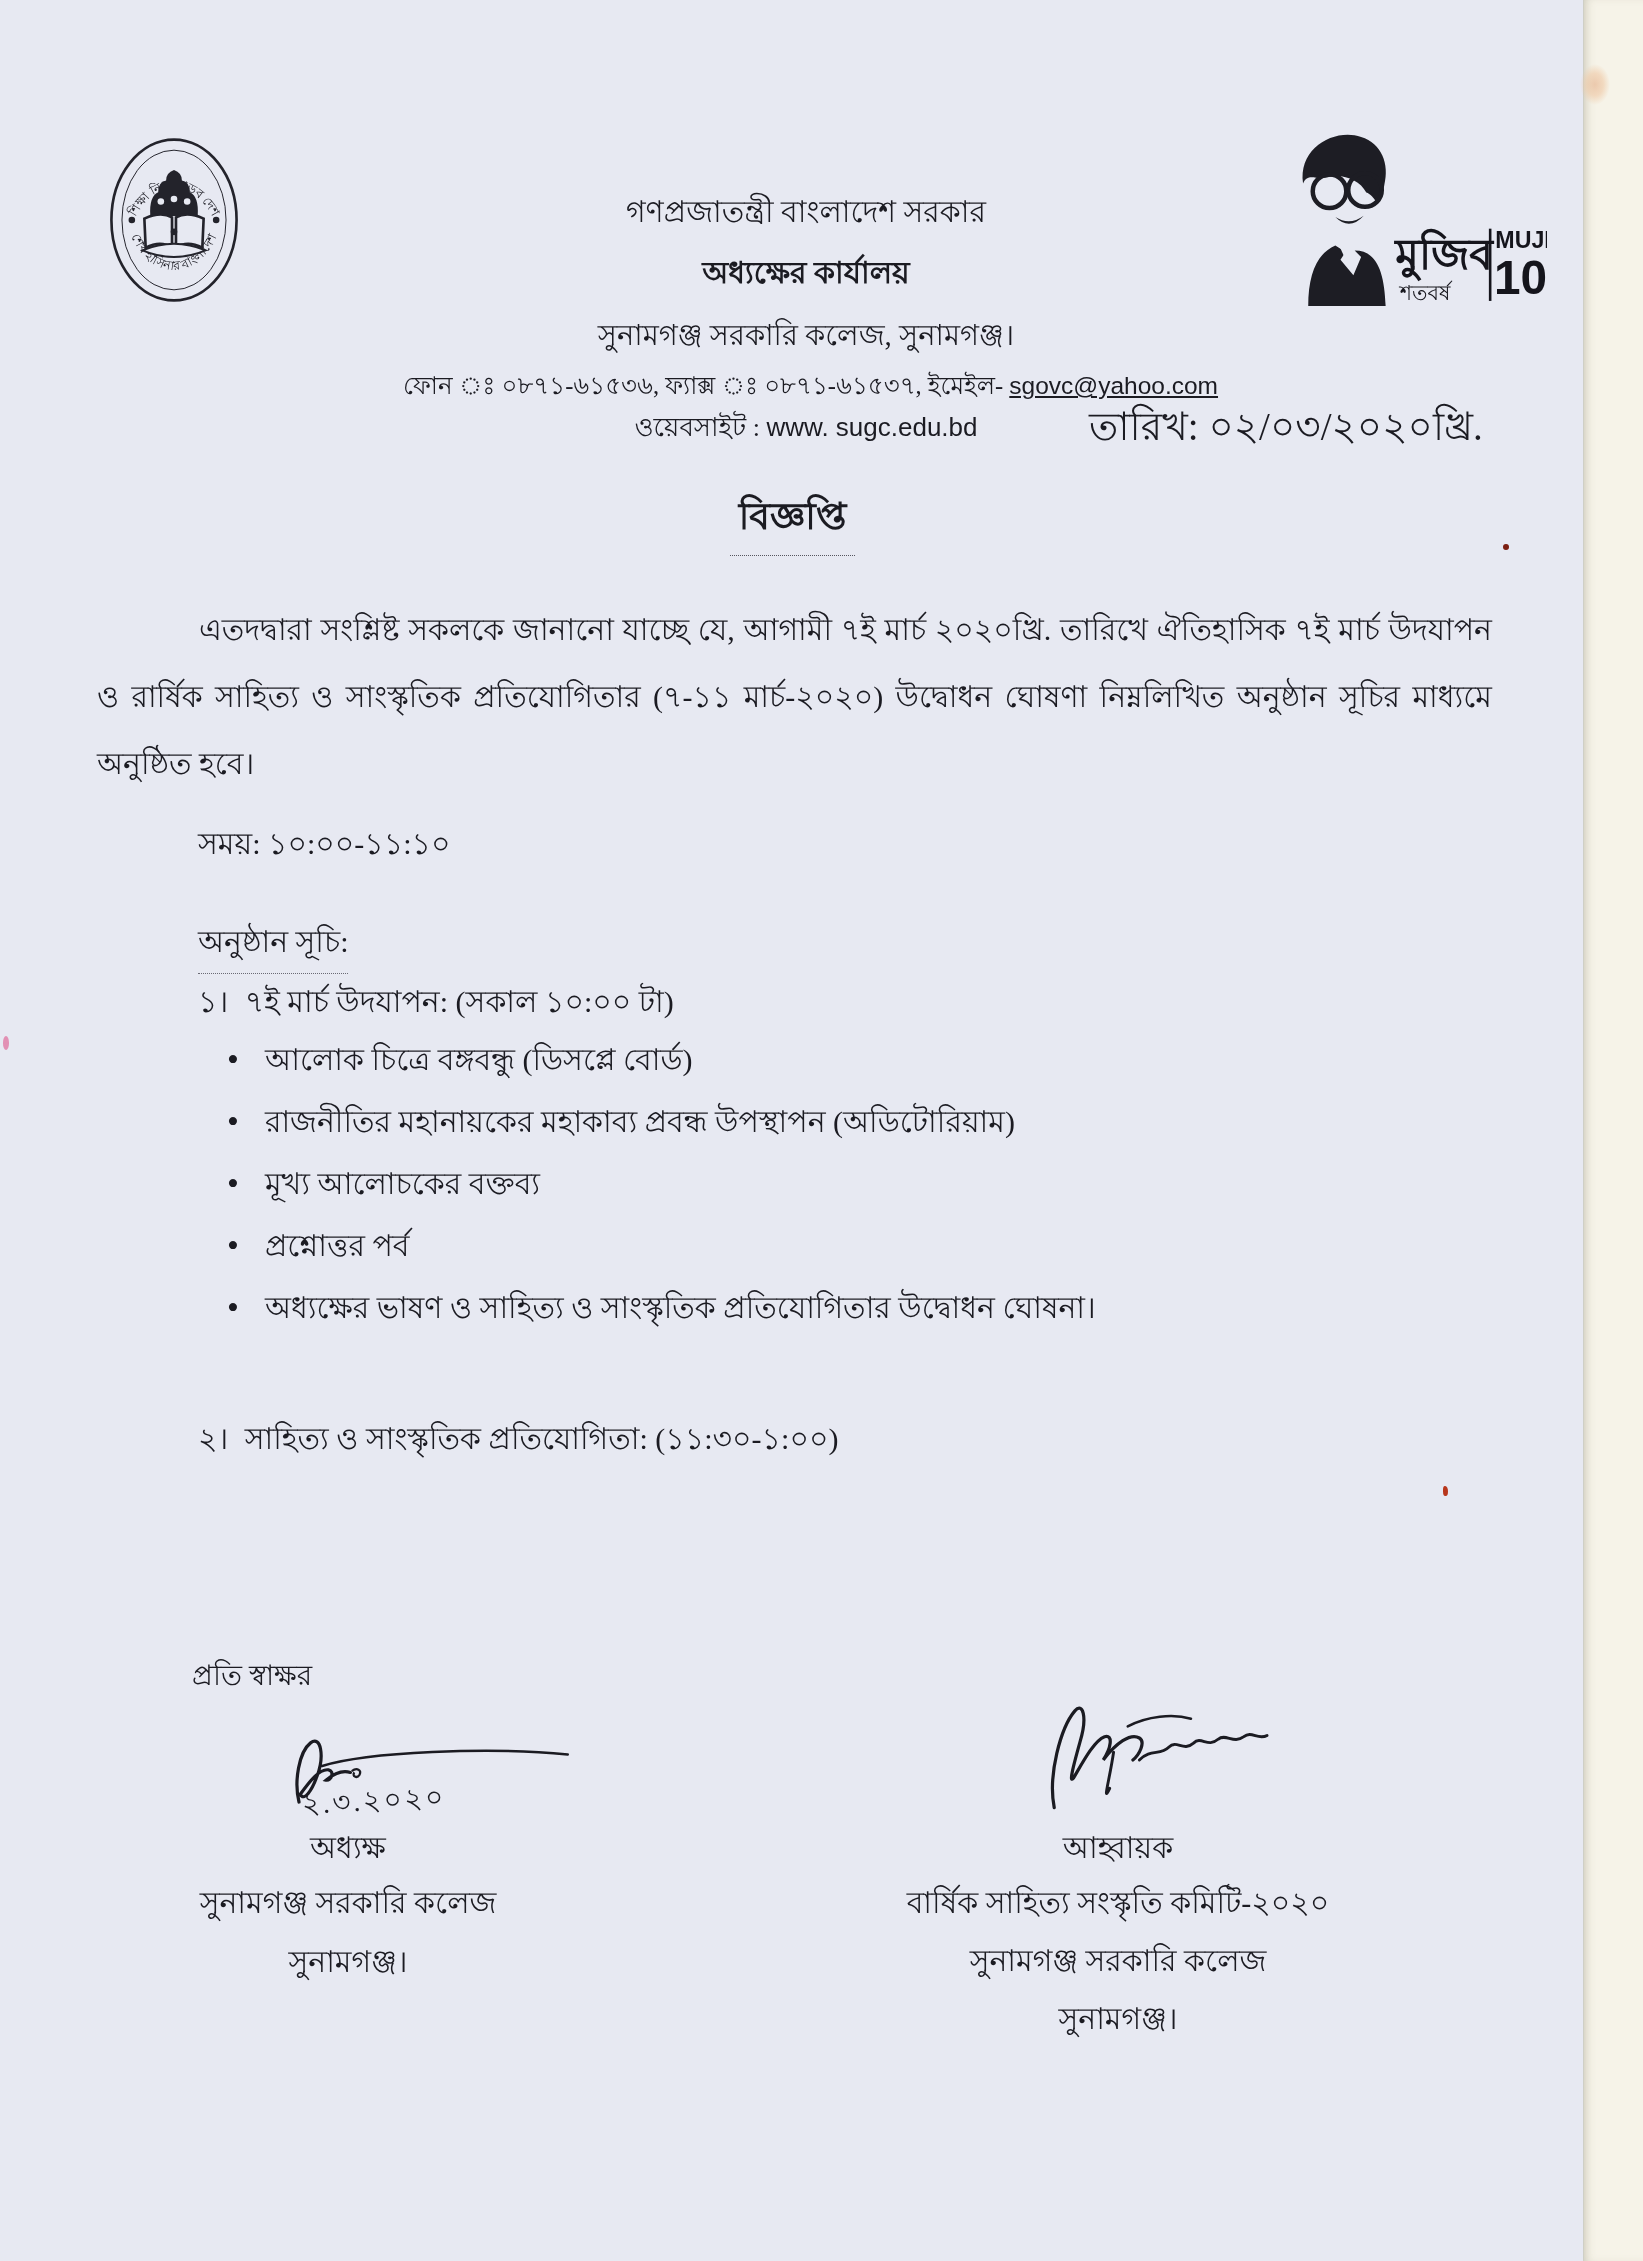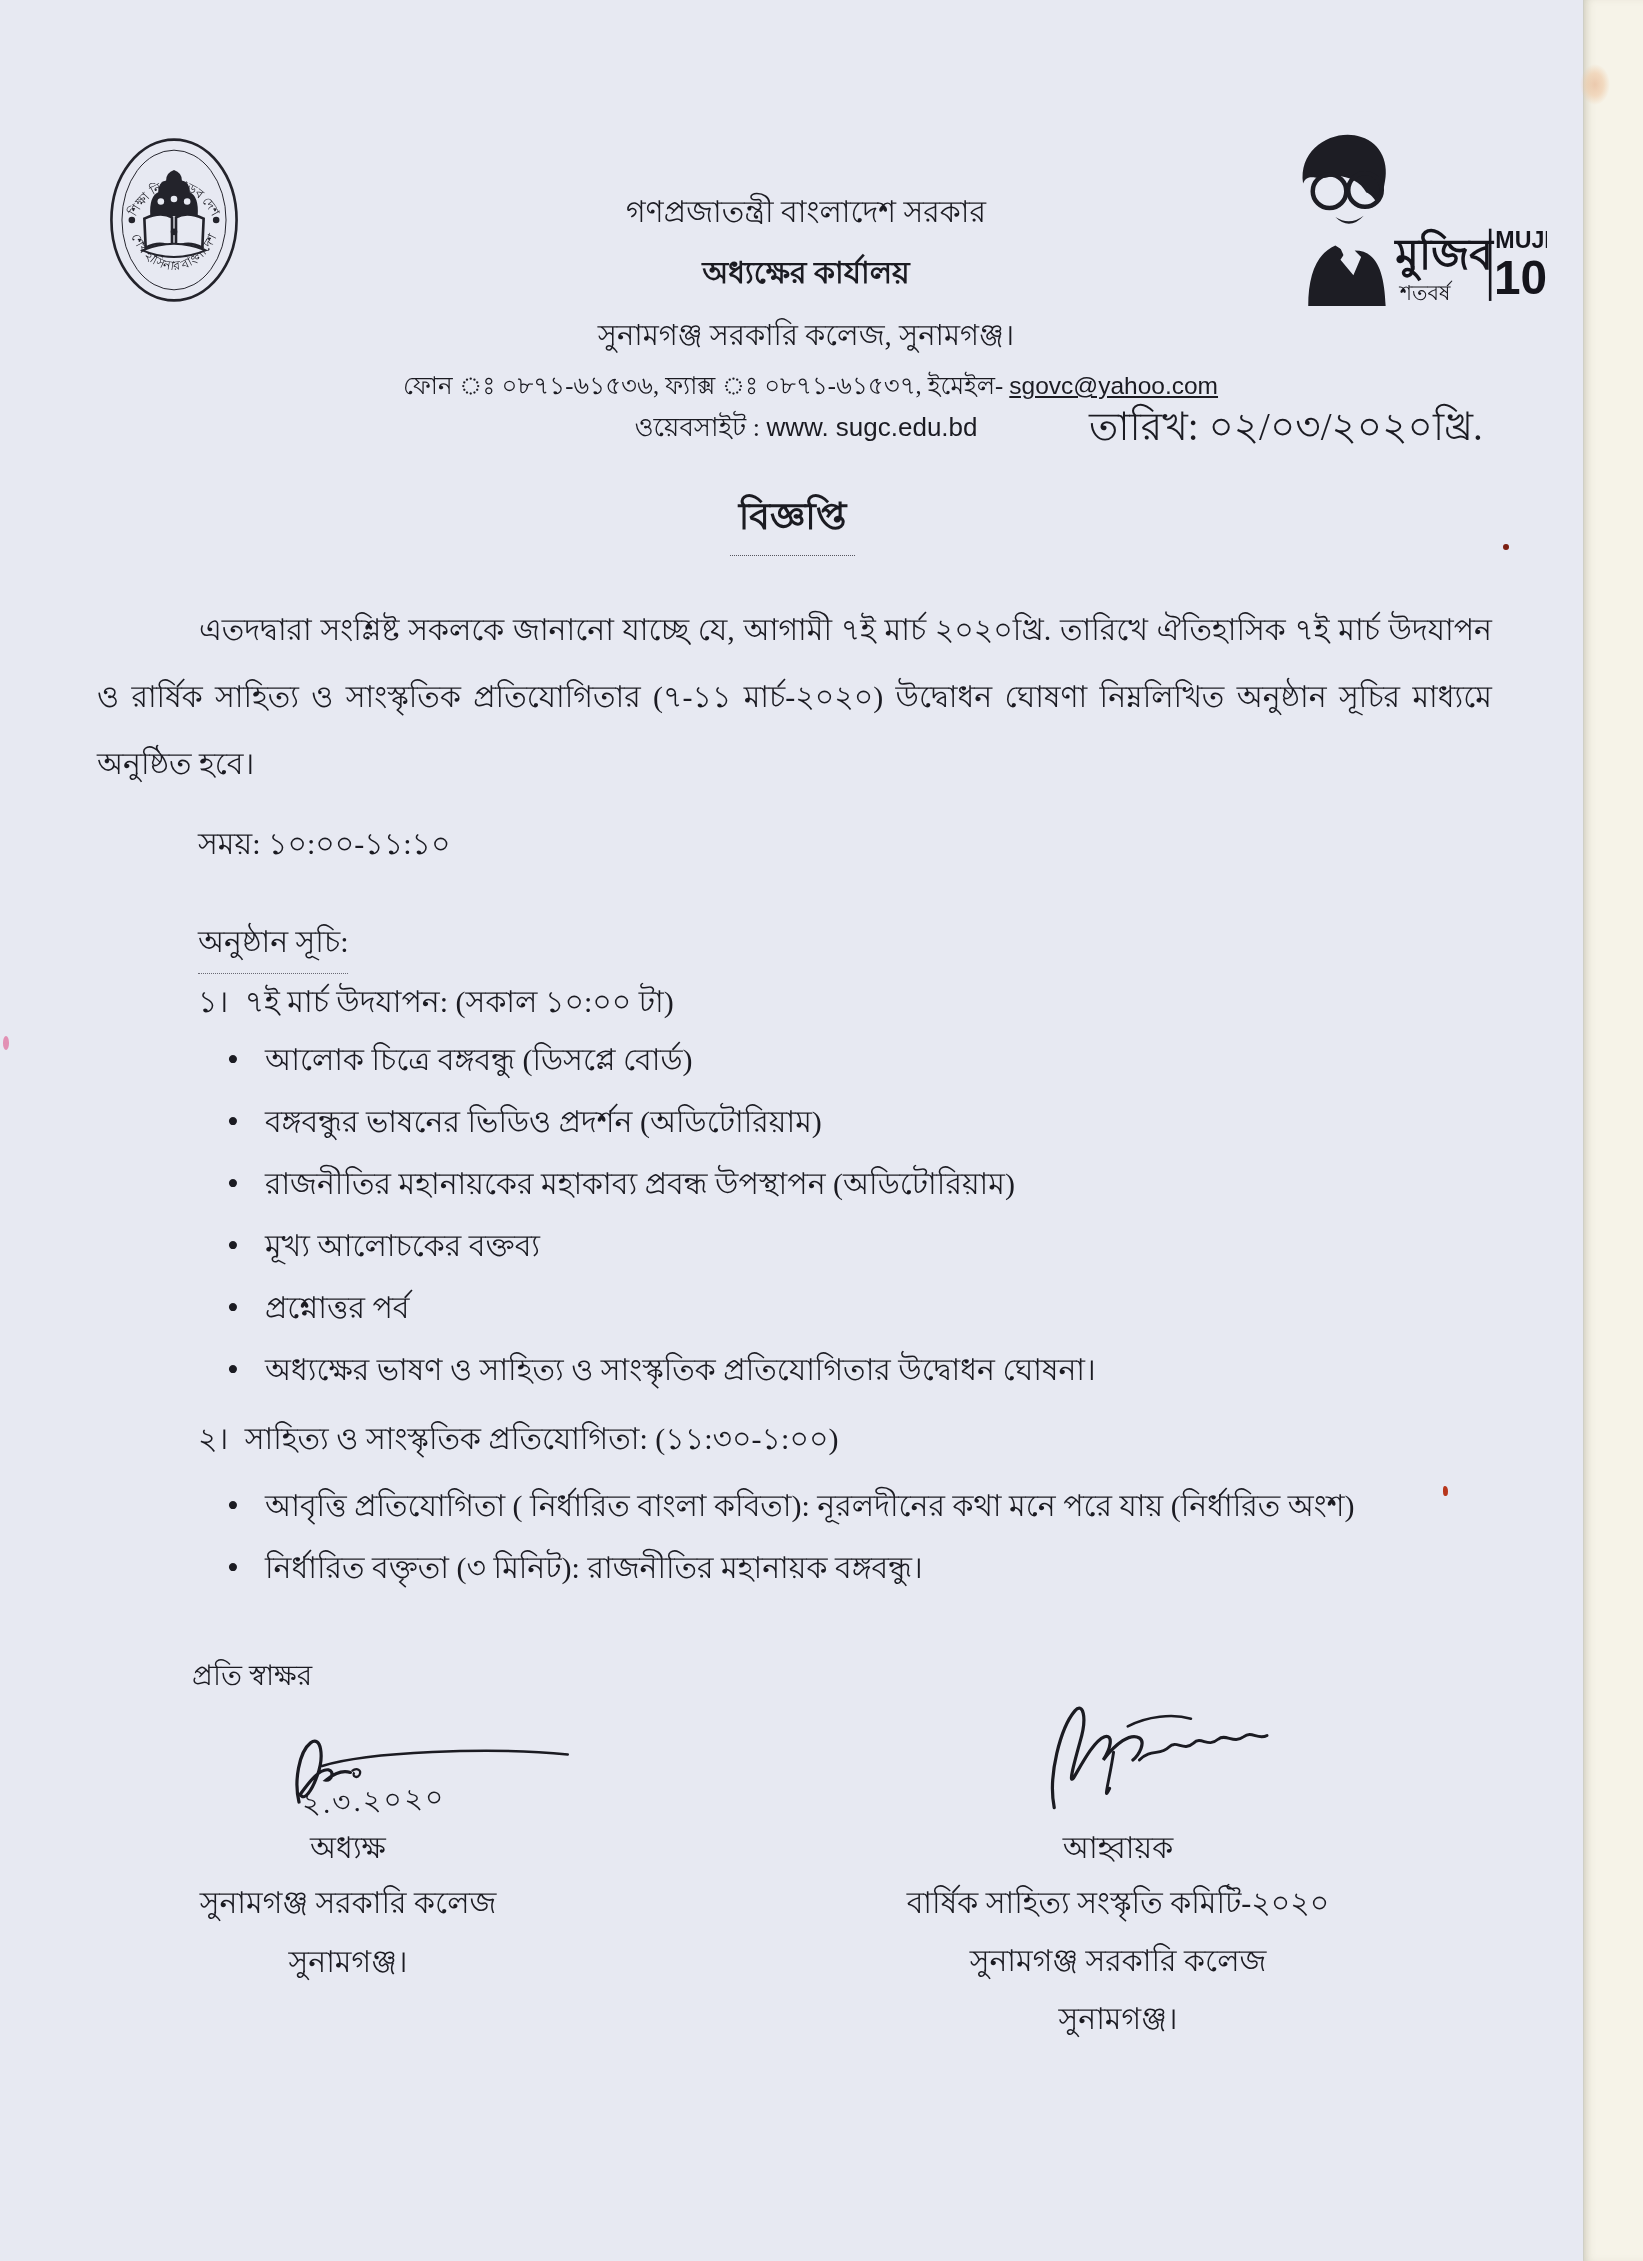--- a/index.html
+++ b/index.html
@@ -134,35 +134,30 @@
   <div class="abs sched">
     <span>অনুষ্ঠান সূচি:</span>
   </div>
 
   <div class="abs itemline item1">
     <span class="num">১।</span>
     <span>৭ই মার্চ উদযাপন: (সকাল ১০:০০ টা)</span>
   </div>
   <ul class="abs blist ul1">
     <li>আলোক চিত্রে বঙ্গবন্ধু (ডিসপ্লে বোর্ড)</li>
-    <li>বঙ্গবন্ধুর ভাষনের ভিডিও প্রদর্শন (অডিটোরিয়াম)</li>
     <li>রাজনীতির মহানায়কের মহাকাব্য প্রবন্ধ উপস্থাপন (অডিটোরিয়াম)</li>
     <li>মূখ্য আলোচকের বক্তব্য</li>
     <li>প্রশ্নোত্তর পর্ব</li>
     <li>অধ্যক্ষের ভাষণ ও সাহিত্য ও সাংস্কৃতিক প্রতিযোগিতার উদ্বোধন ঘোষনা।</li>
   </ul>
 
   <div class="abs itemline item2">
     <span class="num">২।</span>
     <span>সাহিত্য ও সাংস্কৃতিক প্রতিযোগিতা: (১১:৩০-১:০০)</span>
   </div>
-  <ul class="abs blist ul2">
-    <li>আবৃত্তি প্রতিযোগিতা ( নির্ধারিত বাংলা কবিতা): নূরলদীনের কথা মনে পরে যায় (নির্ধারিত অংশ)</li>
-    <li>নির্ধারিত বক্তৃতা (৩ মিনিট): রাজনীতির মহানায়ক বঙ্গবন্ধু।</li>
-  </ul>
 
   <div class="abs countersign">প্রতি স্বাক্ষর</div>
 
   <div class="abs" style="left:277px;top:1730px;">
     <svg width="296" height="90" viewBox="0 0 460 140">
       <path d="M34,112 C26,80 34,34 52,20 C68,8 74,40 62,72 C54,94 42,112 36,100 C52,78 66,60 80,62 C90,64 84,80 76,78 C88,68 102,62 114,66" fill="none" stroke="#1b1b22" stroke-width="5" stroke-linecap="round"></path>
       <path d="M70,56 C140,34 330,26 452,38" fill="none" stroke="#1b1b22" stroke-width="4" stroke-linecap="round"></path>
       <path d="M116,64 C124,58 132,62 128,70 C124,76 116,72 120,66" fill="none" stroke="#1b1b22" stroke-width="3.5"></path>
     </svg>
   </div>

